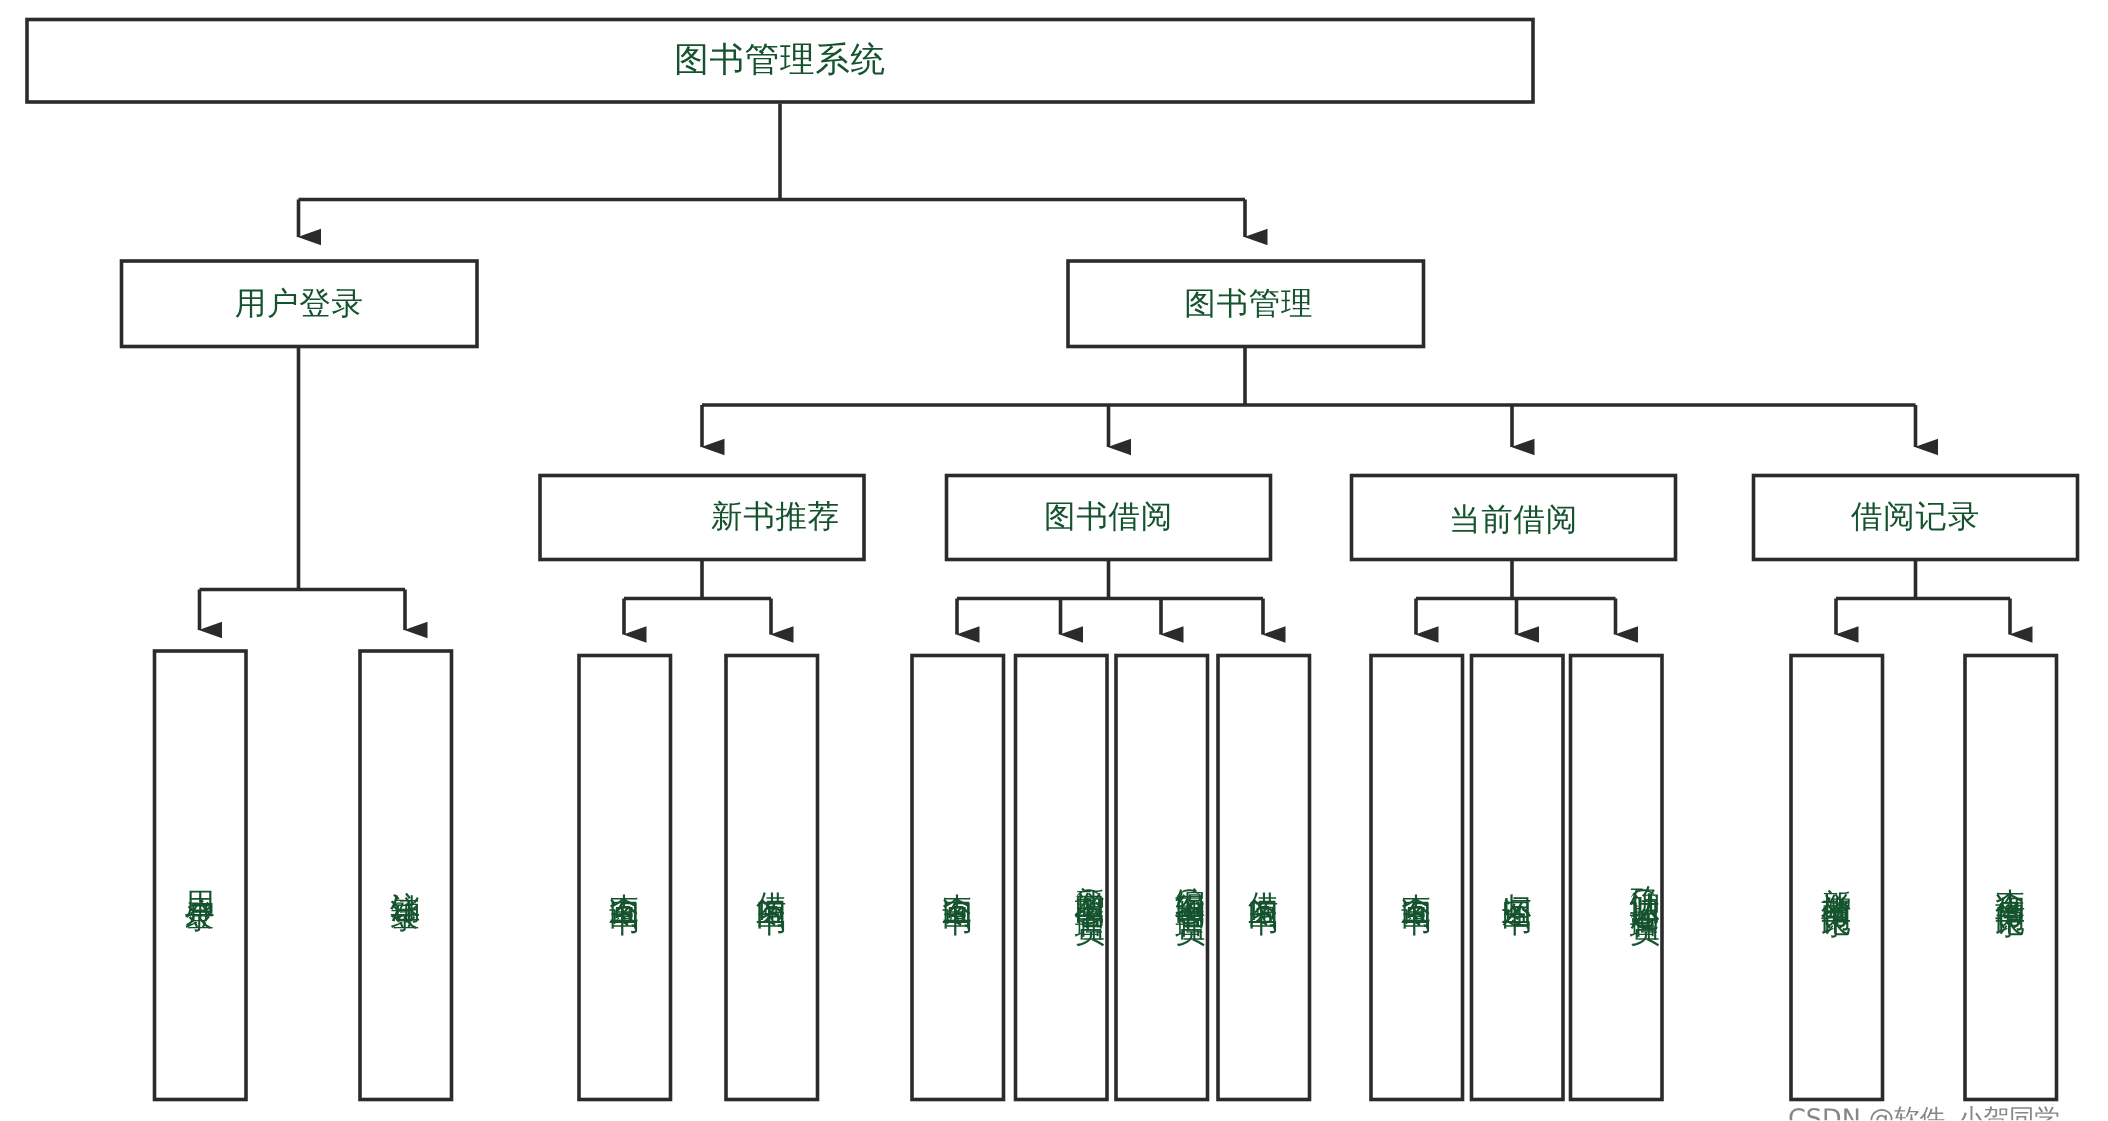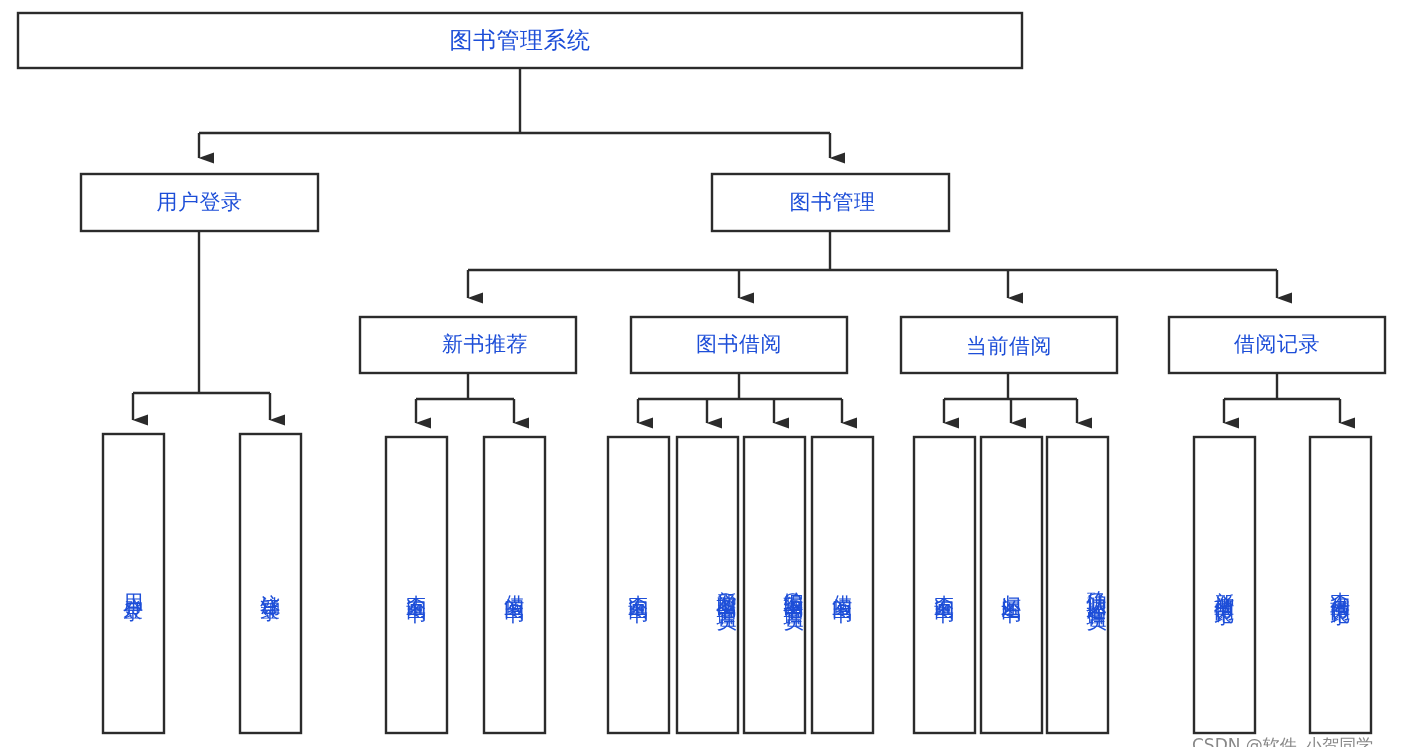--- a/index.html
+++ b/index.html
@@ -39,21 +39,21 @@
   .arrow-head {
     fill: #2b2b2b;
     stroke: none;
   }
   
   .node-label {
     position: absolute;
     display: flex;
     align-items: center;
     justify-content: center;
-    color: #1d4ed8;
+    color: #14532d;
     font-family: "DejaVu Sans", "Liberation Sans", sans-serif;
     font-size: 21px;
     line-height: 1.12;
     letter-spacing: 0.5px;
     white-space: nowrap;
     pointer-events: none;
   }
   .node-label.horizontal {
     writing-mode: horizontal-tb;
   }
@@ -173,21 +173,21 @@
 
     <rect class="node-rect" x="1194" y="437" width="61" height="296"></rect>
     <rect class="node-rect" x="1310" y="437" width="61" height="296"></rect>
   </svg>
 
   <div class="node-label horizontal" style="left:18px; top:13px; width:1004px; height:55px; font-size:23px;">图书管理系统</div>
 
   <div class="node-label horizontal" style="left:81px; top:174px; width:237px; height:57px;">用户登录</div>
   <div class="node-label horizontal" style="left:712px; top:174px; width:241px; height:57px;">图书管理</div>
 
-  <div class="node-label horizontal" style="left:340px; top:317px; width:216px; height:56px;padding-left:37px;">新书推荐</div>
+  <div class="node-label horizontal" style="left:372px; top:317px; width:216px; height:56px;padding-left:37px;">新书推荐</div>
   <div class="node-label horizontal" style="left:631px; top:317px; width:216px; height:56px;">图书借阅</div>
   <div class="node-label horizontal" style="left:901px; top:319px; width:216px; height:56px;">当前借阅</div>
   <div class="node-label horizontal" style="left:1169px; top:317px; width:216px; height:56px;border-radius:16px;">借阅记录</div>
 
   <div class="node-label vertical" style="left:103px; top:434px; width:61px; height:299px;">用户登录</div>
   <div class="node-label vertical" style="left:240px; top:434px; width:61px; height:299px;">注销登录</div>
 
   <div class="node-label vertical" style="left:386px; top:437px; width:61px; height:296px;">查询图书</div>
   <div class="node-label vertical" style="left:484px; top:437px; width:61px; height:296px;">借阅图书</div>
 

